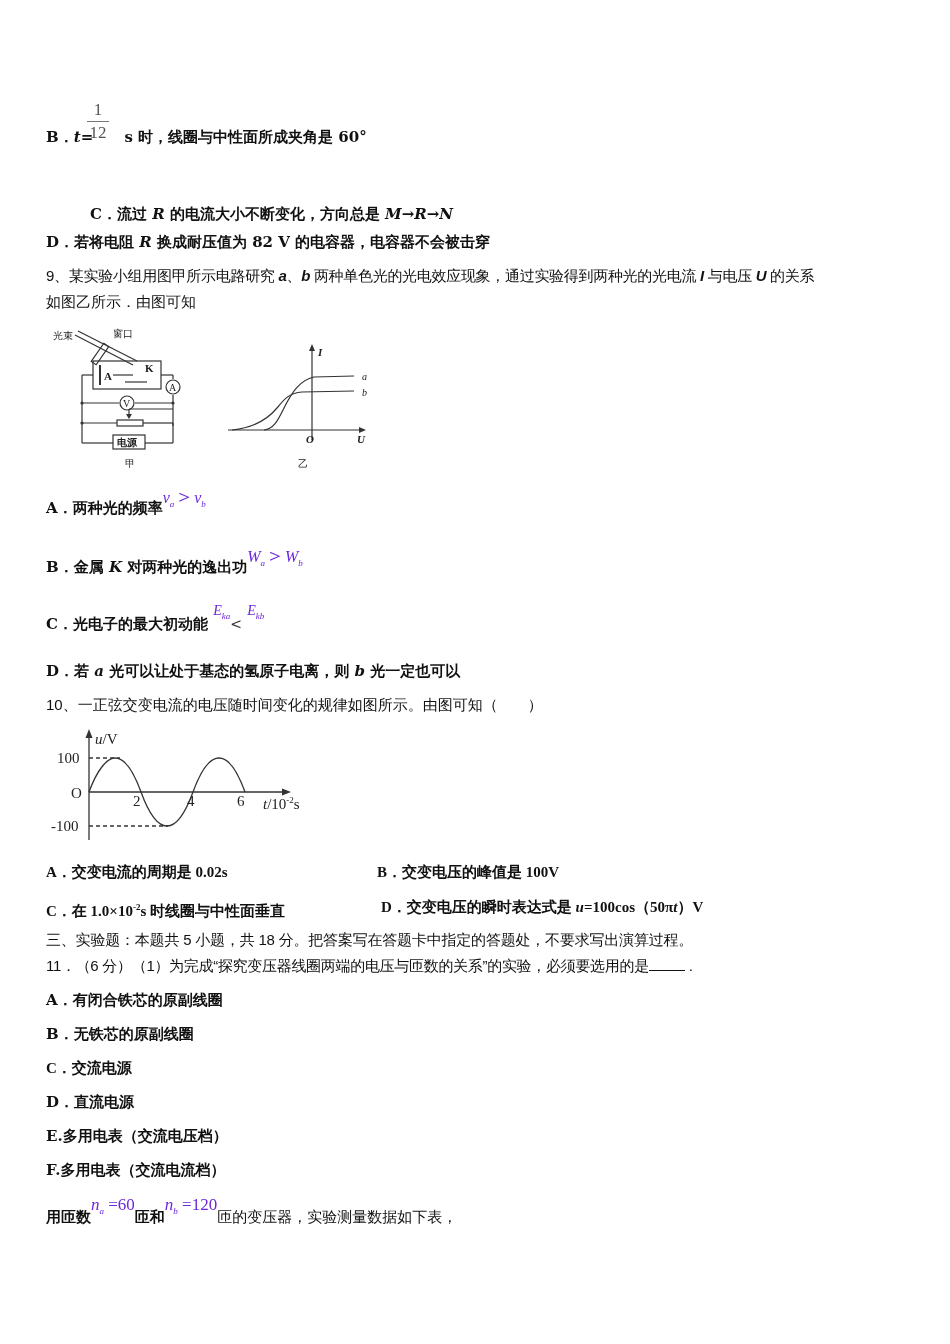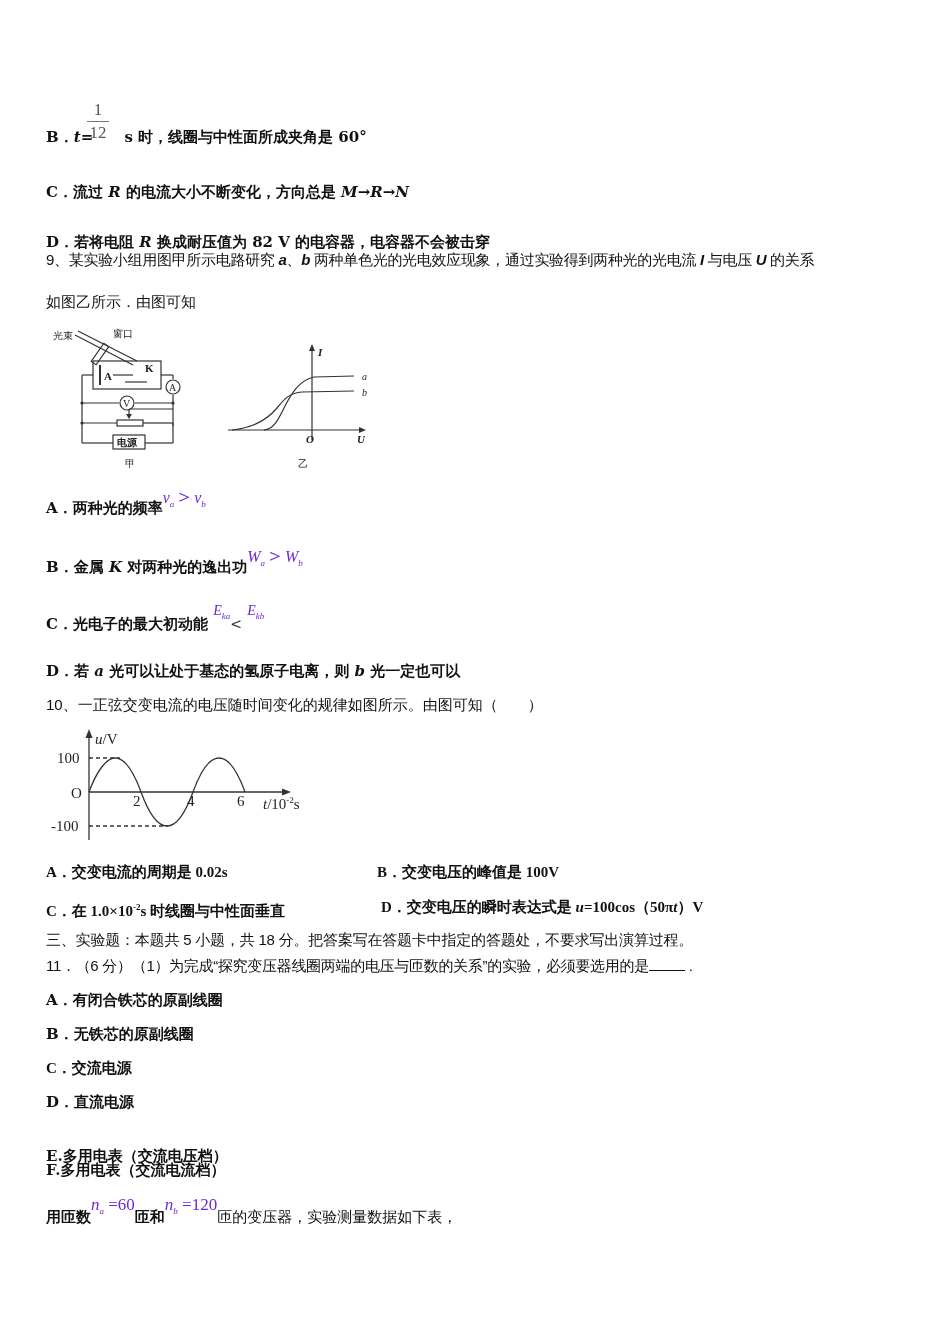--- a/index.html
+++ b/index.html
@@ -59,29 +59,29 @@
 
 <div class="frac" style="left:87px; top:100px;">
   <span class="num">1</span>
   <span class="bar"></span>
   <span class="den">12</span>
 </div>
 <div class="line" style="top:127px;">
   <span>B．</span><span class="it">t</span><span>=</span><span style="display:inline-block;width:26px;"></span><span> s 时，线圈与中性面所成夹角是 60°</span>
 </div>
 
-<div class="line" style="top:182px;">
+<div class="line" style="top:204px;margin-left:44px;">
   <span>C．</span><span>流过 </span><span class="it">R</span><span> 的电流大小不断变化，方向总是 </span><span class="it">M→R→N</span>
 </div>
 
 <div class="line" style="top:232px;">
   <span>D．</span><span>若将电阻 </span><span class="it">R</span><span> 换成耐压值为 82 V 的电容器，电容器不会被击穿</span>
 </div>
 
-<div class="line normal" style="top:250px; font-family:'Liberation Sans','DejaVu Sans',sans-serif; letter-spacing:-0.3px;">
+<div class="line normal" style="top:266px; font-family:'Liberation Sans','DejaVu Sans',sans-serif; letter-spacing:-0.3px;">
   <span>9、某实验小组用图甲所示电路研究 </span><span class="it" style="font-weight:bold;">a</span><span>、</span><span class="it" style="font-weight:bold;">b</span><span> 两种单色光的光电效应现象，通过实验得到两种光的光电流 </span><span class="it" style="font-weight:bold;">I</span><span> 与电压 </span><span class="it" style="font-weight:bold;">U</span><span> 的关系</span>
 </div>
 <div class="line normal" style="top:292px; font-family:'Liberation Sans','DejaVu Sans',sans-serif;">如图乙所示．由图可知</div>
 
 <svg style="position:absolute; left:45px; top:325px;" width="150" height="150" viewBox="0 0 150 150">
   <g stroke="#333" stroke-width="1.2" fill="none">
 
     <line x1="30" y1="10" x2="88" y2="40"></line>
     <line x1="33" y1="6" x2="92" y2="36"></line>
 
@@ -213,21 +213,21 @@
 </div>
 <div class="line" style="top:1024px;">
   <span>B．</span><span>无铁芯的原副线圈</span>
 </div>
 <div class="line" style="top:1058px;font-family:Liberation Serif, serif;">
   <span>C．</span><span>交流电源</span>
 </div>
 <div class="line" style="top:1092px;">
   <span>D．</span><span>直流电源</span>
 </div>
-<div class="line" style="top:1126px;margin-top:20px;">
+<div class="line" style="top:1126px;">
   <span>E.</span><span>多用电表（交流电压档）</span>
 </div>
 <div class="line" style="top:1160px;">
   <span>F.</span><span>多用电表（交流电流档）</span>
 </div>
 
 <div class="line" style="top:1207px;">
   <span>用匝数</span><span class="math" style="position:relative; top:-12px; font-size:17px;"><span>n</span><sub>a</sub> <span class="up">=60</span></span><span>匝和</span><span class="math" style="position:relative; top:-12px; font-size:17px;"><span>n</span><sub>b</sub> <span class="up">=120</span></span><span style="font-weight:normal;">匝的变压器，实验测量数据如下表，</span>
 </div>
 

